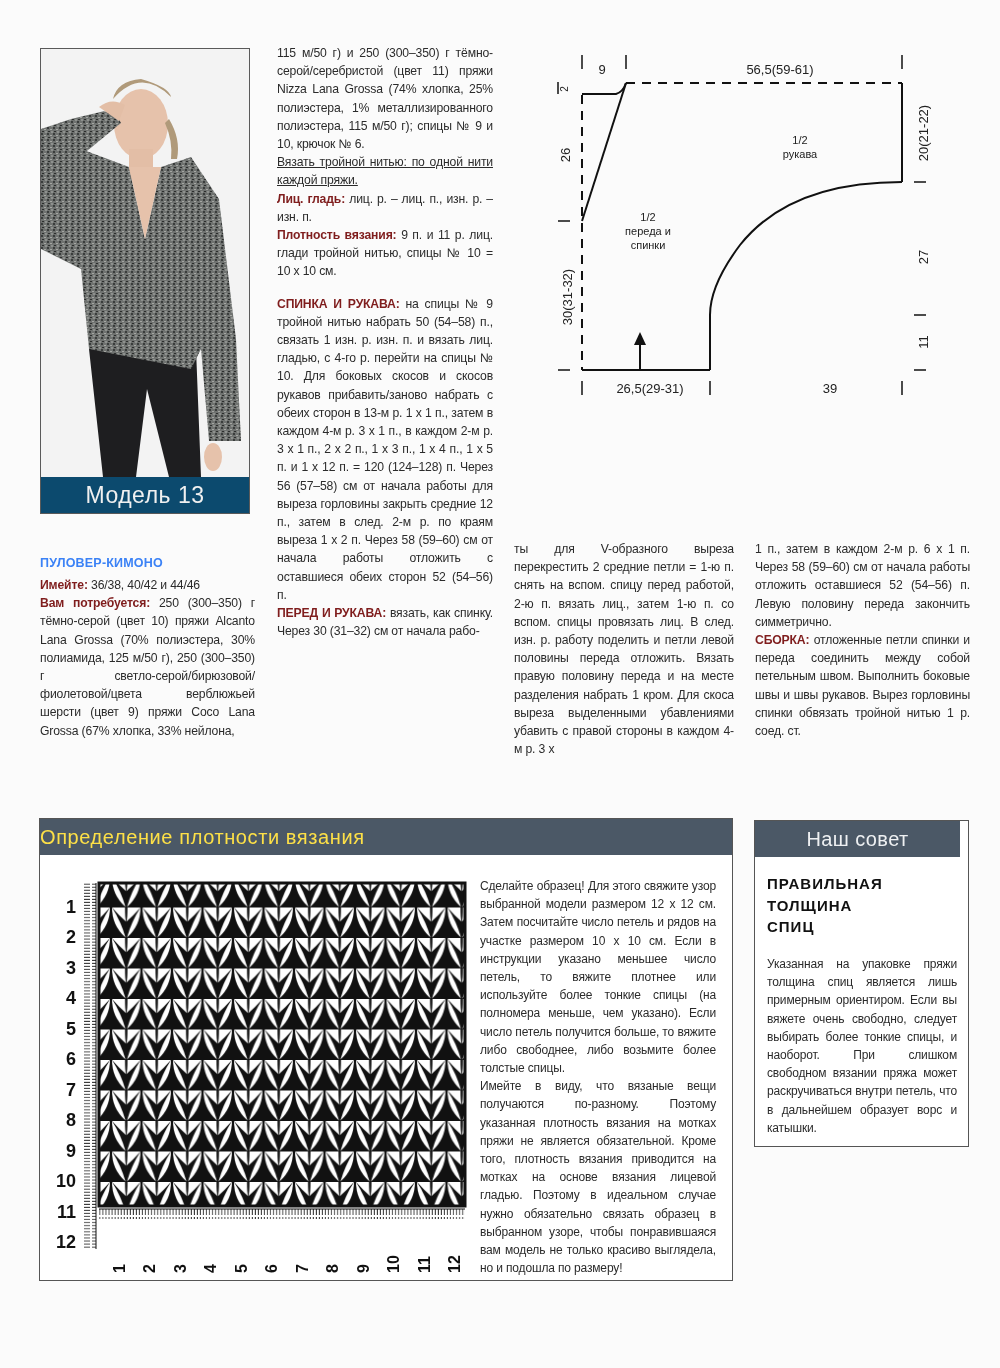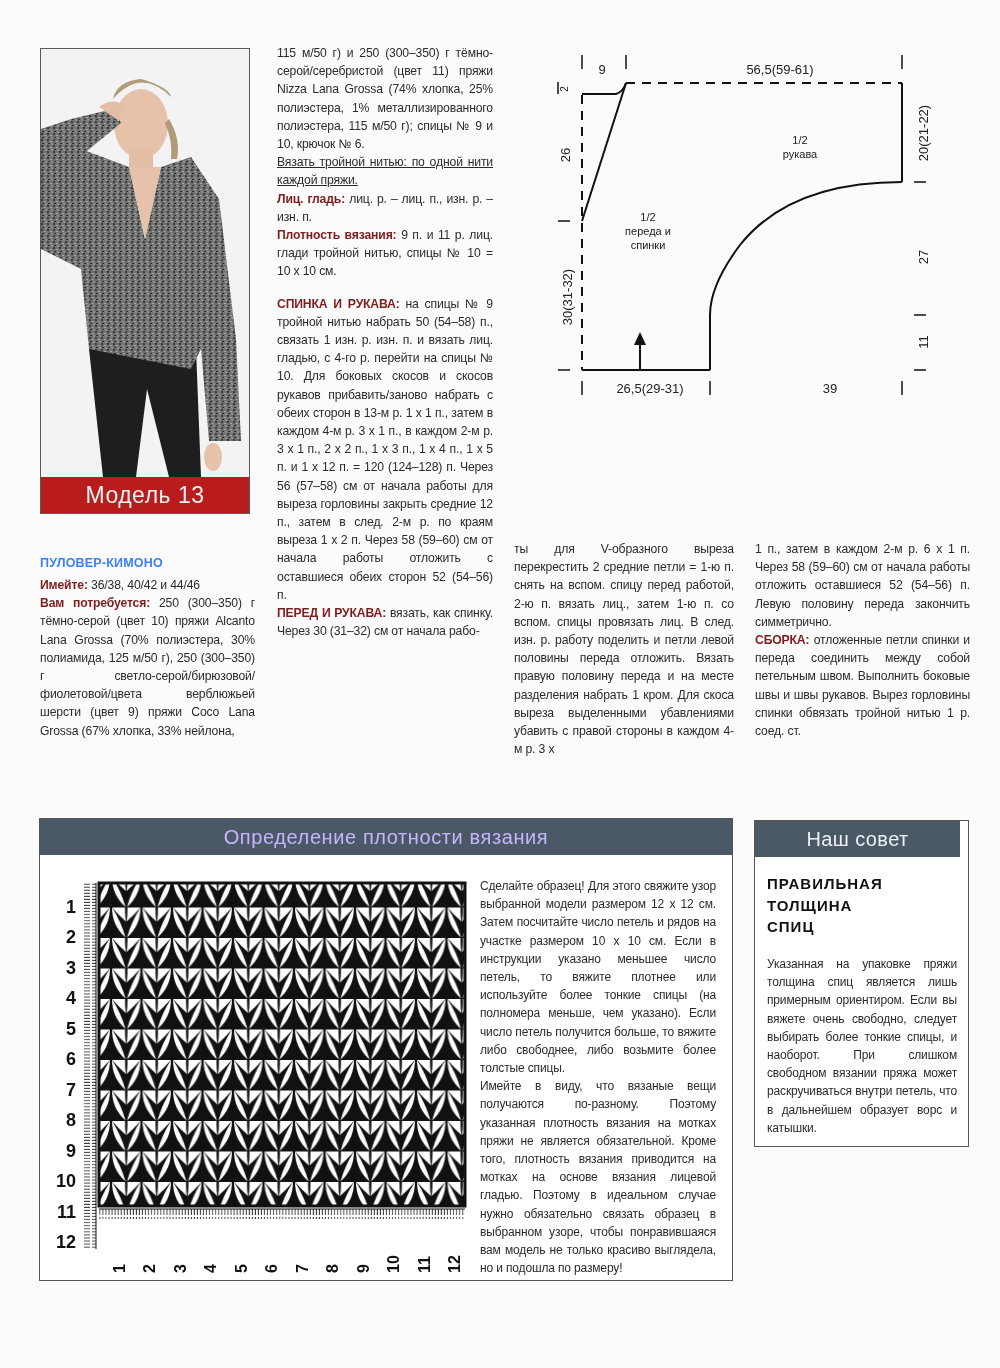--- a/index.html
+++ b/index.html
@@ -3,24 +3,24 @@
 <meta charset="utf-8">
 <style>
   html,body{margin:0;padding:0;}
   body{width:1000px;height:1368px;background:#fbfbfb;position:relative;overflow:hidden;font-family:"Liberation Sans",sans-serif;color:#2a2a2a;}
   .abs{position:absolute;}
   .txt{font-family:"Liberation Sans",sans-serif;font-size:12.2px;line-height:18.2px;letter-spacing:-0.15px;color:#2b2b2b;text-align:justify;}
   .txt p{margin:0;}
   .b{font-weight:bold;color:#7f1d1d;}
   .u{text-decoration:underline;}
   .photo{left:40px;top:48px;width:208px;height:464px;border:1.5px solid #5a5a5a;background:#f4f4f4;overflow:hidden;}
-  .photo-cap{position:absolute;left:0;right:0;bottom:0;height:36px;background:#b91c1c;color:#f0f0f0;font-size:23px;text-align:center;line-height:36px;letter-spacing:0.5px;}
+  .photo-cap{position:absolute;left:0;right:0;bottom:0;height:36px;background:#0c4a6e;color:#f0f0f0;font-size:23px;text-align:center;line-height:36px;letter-spacing:0.5px;}
   .title{left:40px;top:556px;font-weight:bold;font-size:12.5px;letter-spacing:0.2px;color:#3b82f6;}
   .box1{left:39px;top:818px;width:692px;height:461px;border:1.5px solid #555;background:#fff;}
-  .bar{position:absolute;left:0;right:0;top:0;height:36px;background:#4b5866;color:#c4b5fd;font-size:20px;text-align:center;line-height:36px;letter-spacing:0.6px;}
+  .bar{position:absolute;left:0;right:0;top:0;height:36px;background:#4b5866;color:#fde047;font-size:20px;line-height:36px;letter-spacing:0.6px;}
   .box2{left:754px;top:820px;width:213px;height:325px;border:1.5px solid #555;background:#fff;}
   .bar2{position:absolute;left:0;right:8px;top:0;height:36px;background:#4b5866;color:#eef0f2;font-size:20px;text-align:center;line-height:36px;letter-spacing:0.4px;}
   .tiphead{position:absolute;left:12px;top:52px;font-weight:bold;font-size:15px;line-height:21.5px;letter-spacing:1px;color:#111;}
   .diagram-lbl{font-family:"Liberation Sans",sans-serif;fill:#222;}
 </style>
 </head>
 <body>
 
 <div class="abs photo">
   <svg width="208" height="464" viewBox="0 0 208 464">

